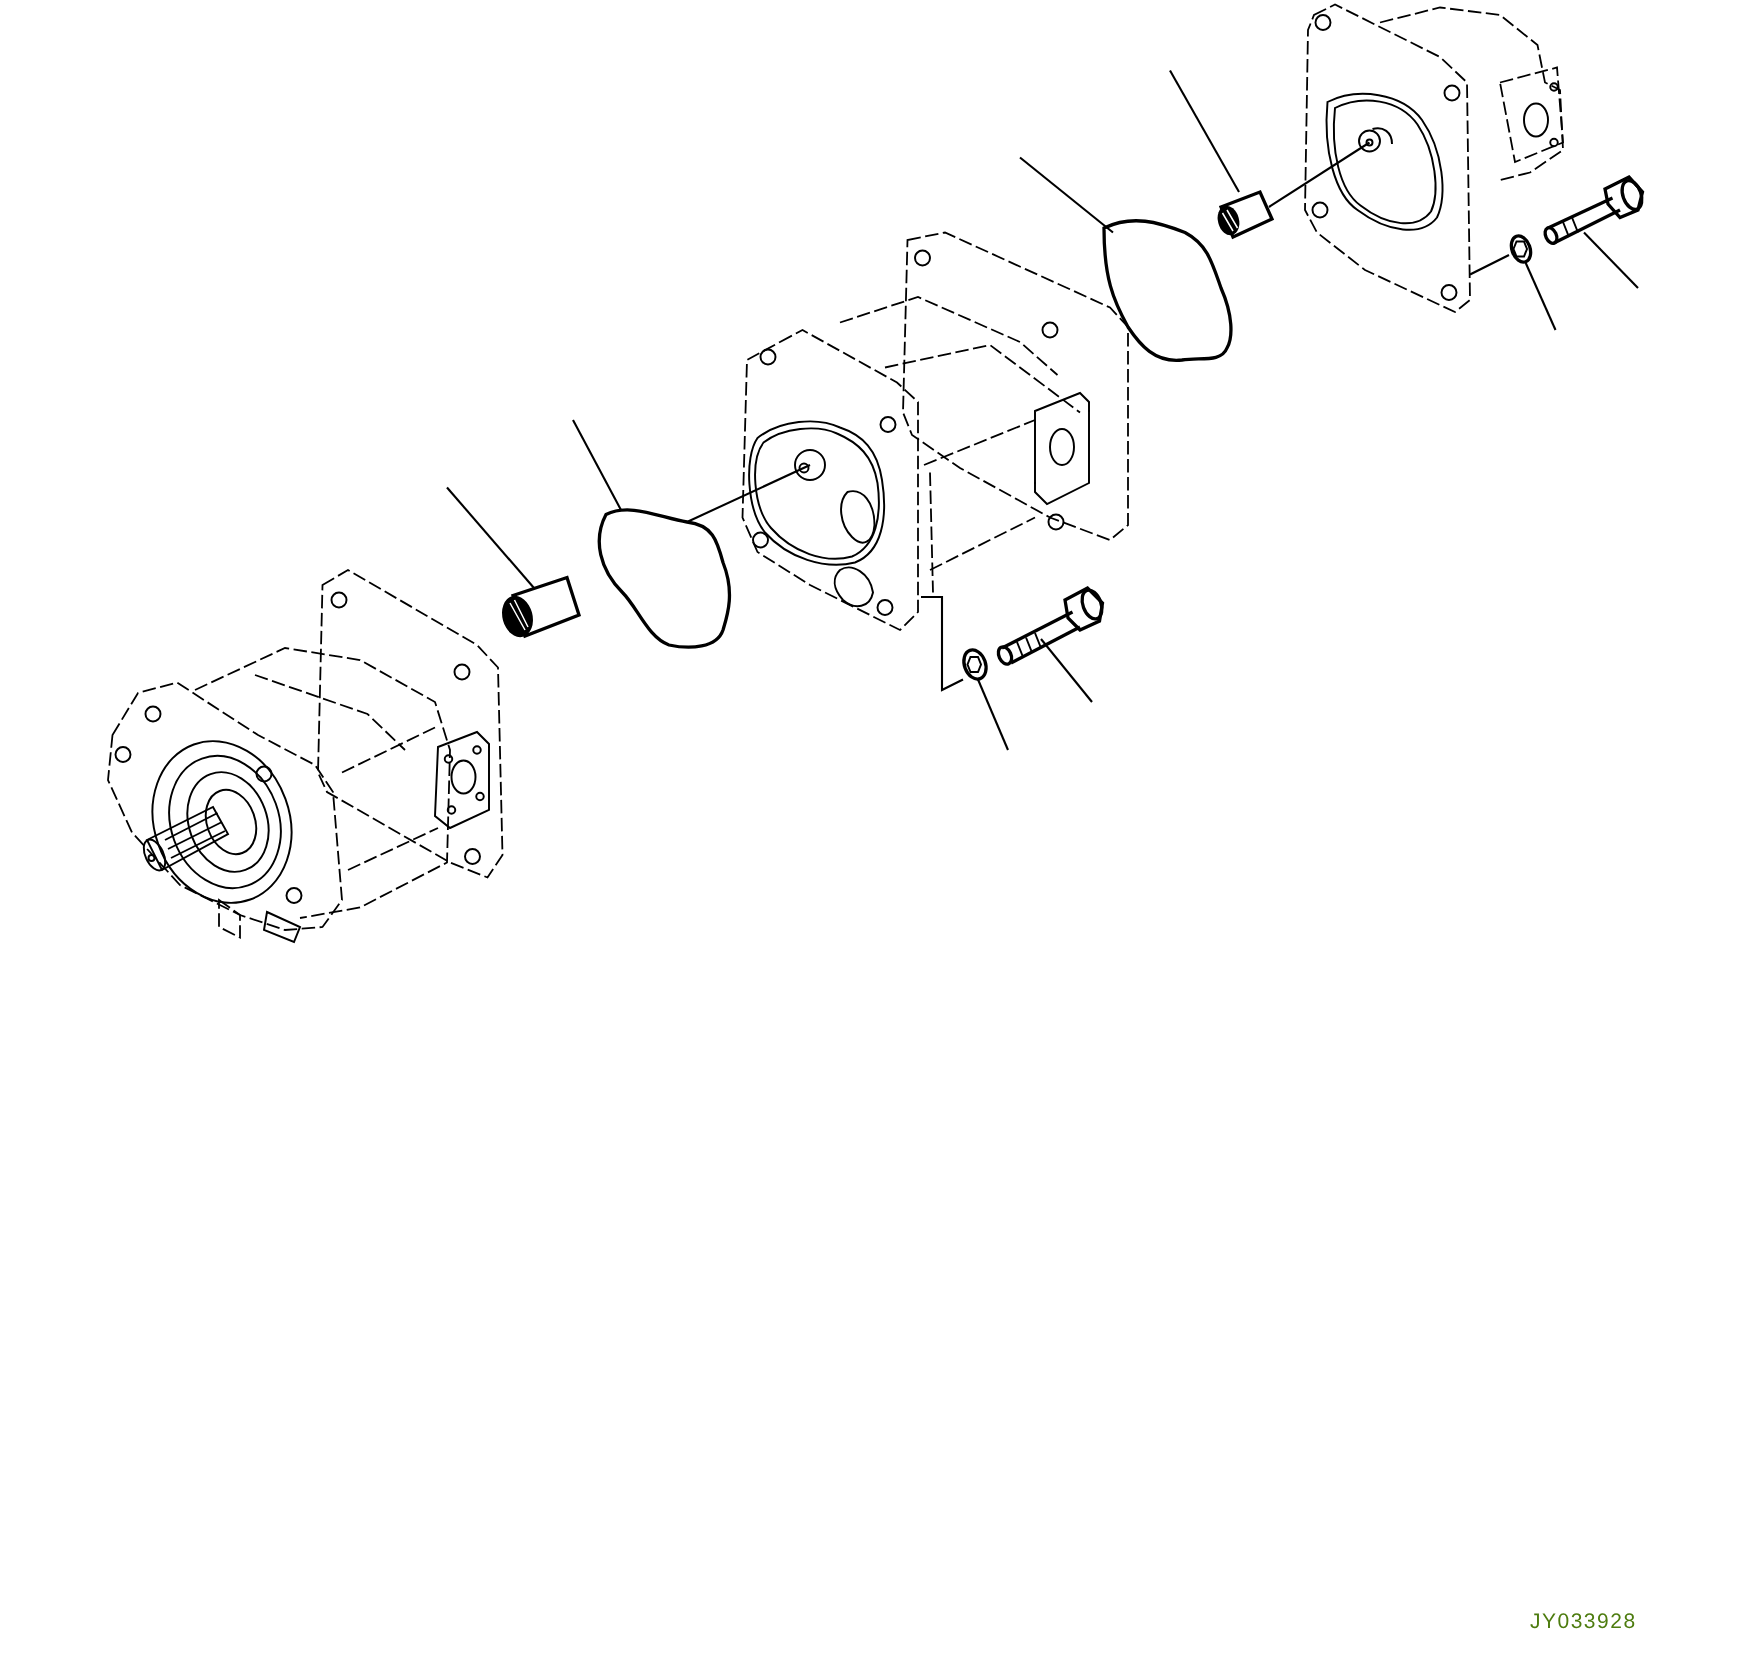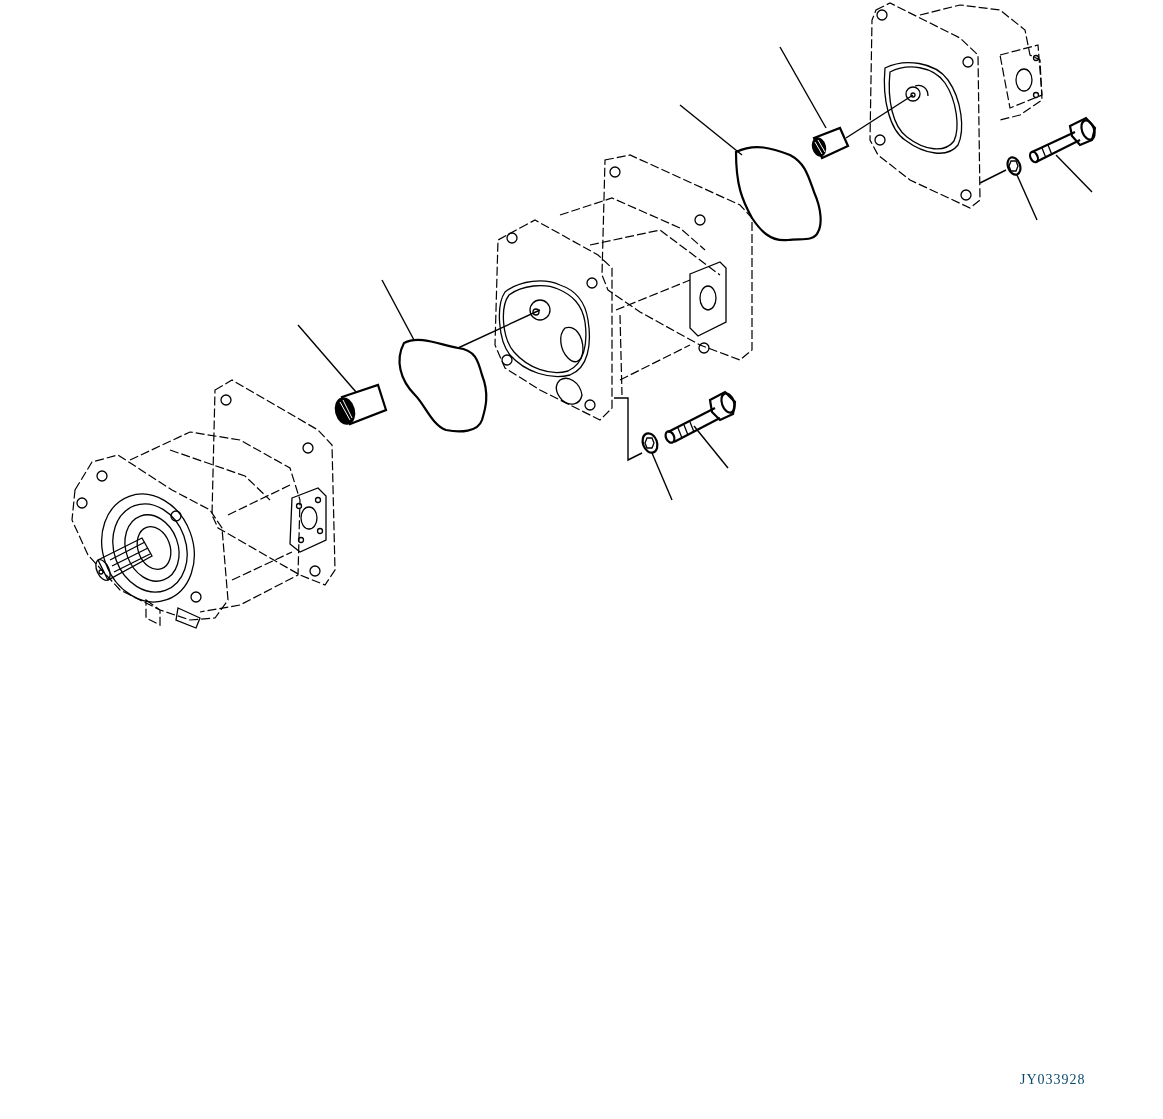--- a/index.html
+++ b/index.html
@@ -4,21 +4,21 @@
 <style>
   html, body { margin: 0; padding: 0; background: #ffffff; }
   body { width: 1163px; height: 1119px; position: relative; overflow: hidden;
          font-family: "DejaVu Sans Mono", monospace; }
   svg { position: absolute; left: 0; top: 0; }
   .dash { stroke: #000; stroke-width: 1.2; fill: none; stroke-dasharray: 9 3; }
   .solid { stroke: #000; stroke-width: 1.3; fill: none; }
   .thick { stroke: #000; stroke-width: 2.2; fill: none; }
   .leader { stroke: #000; stroke-width: 1.4; fill: none; }
   .ref-code { position: absolute; left: 1020px; top: 1072px; font-size: 14px;
-              letter-spacing: 1px; color: #0c4a6e; font-family: Liberation Serif, serif; }
+              letter-spacing: 1px; color: #4d7c0f; font-family: Liberation Sans, sans-serif; }
 </style>
 </head>
 <body>
 
 <svg width="1163" height="1119" viewBox="0 0 1163 1119">
 
   <g>
 
     <path class="dash" d="M215 390 L232 380 L318 430 L332 445 L335 570 L325 585 L300 575 L218 528 L212 515 Z"></path>
     <circle class="solid" cx="226" cy="400" r="5"></circle>

